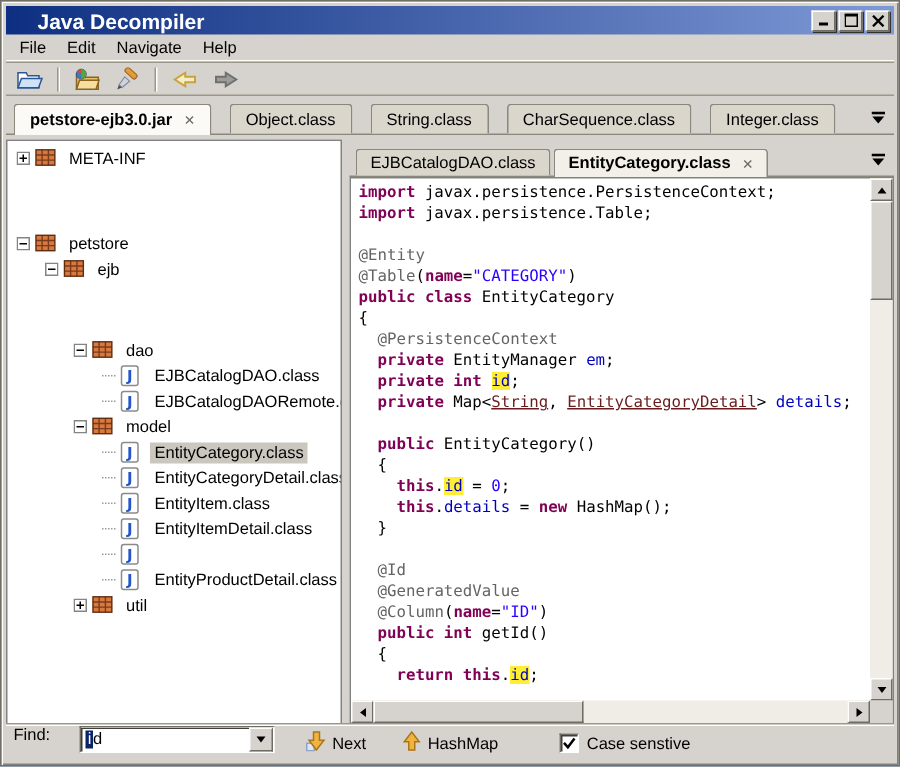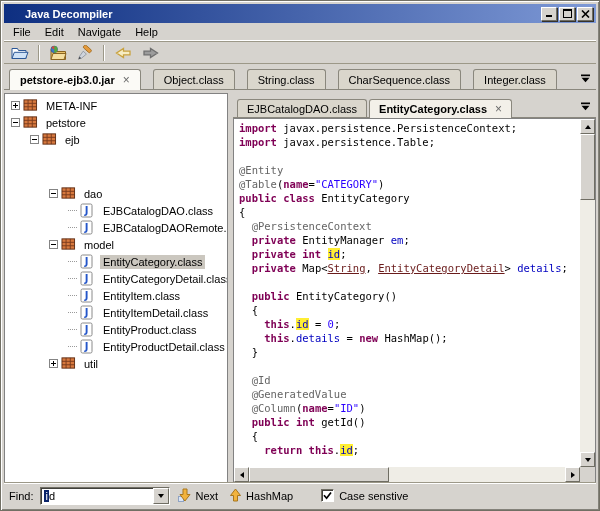--- a/index.html
+++ b/index.html
@@ -8,21 +8,21 @@
   }
   *{box-sizing:border-box; margin:0; padding:0;}
   html,body{width:600px;height:511px;overflow:hidden;}
   body{font-family:"Liberation Sans",sans-serif;font-size:11px;background:#3a6ea5;}
   .window{width:600px;height:511px;background:var(--bg);padding:3px;display:flex;flex-direction:column;
     border:1px solid #716F64; box-shadow:inset 1px 1px 0 #fff, inset -1px -1px 0 #84827a;}
   
   .titlebar{height:19px;flex:0 0 19px;display:flex;align-items:center;padding:0 3px;
     background:linear-gradient(90deg,var(--tb-l,#0E2F81),var(--tb-r,#7E99D6));}
   .title-icon{width:14px;height:14px;margin-right:4px;display:inline-flex;}
-  .title-text{color:#fff;font-weight:bold;font-size:11px;flex:1;white-space:nowrap;}
+  .title-text{color:#fff;font-weight:bold;font-size:14px;flex:1;white-space:nowrap;}
   .win-btns{display:flex;gap:2px;}
   .win-btn{width:16px;height:14px;background:var(--bg);display:inline-flex;align-items:center;justify-content:center;
     border:1px solid;border-color:#fff var(--bezel-dark) var(--bezel-dark) #fff;box-shadow:1px 1px 0 #33312c;}
   
   .menubar{height:18px;flex:0 0 18px;display:flex;align-items:center;padding:0 2px;border-bottom:1px solid #fff;}
   .menu-item{padding:2px 7px;color:#000;white-space:nowrap;}
   
   .toolbar{height:23px;flex:0 0 23px;display:flex;align-items:center;padding:0 4px;gap:3px;
     border-top:1px solid var(--bezel-mid); border-bottom:1px solid var(--bezel-mid);}
   .tool-btn{width:24px;height:20px;display:inline-flex;align-items:center;justify-content:center;background:transparent;border:1px solid transparent;}
@@ -72,21 +72,21 @@
   .sb-thumb{position:absolute;background:var(--bg);border:1px solid;border-color:#fff var(--bezel-dark) var(--bezel-dark) #fff;}
   .vthumb{top:0;left:0;right:0;height:66px;}
   .hthumb{left:0;top:0;bottom:0;width:140px;}
   .arr{width:0;height:0;border:3px solid transparent;}
   .arr.up{border-bottom:4px solid #000;margin-top:-3px;}
   .arr.down{border-top:4px solid #000;margin-bottom:-3px;}
   .arr.left{border-right:4px solid #000;margin-left:-3px;}
   .arr.right{border-left:4px solid #000;margin-right:-3px;}
   .corner{background:var(--bg);}
   
-  .findbar{height:24px;flex:0 0 24px;display:flex;align-items:center;gap:5px;padding:0 5px;border-top:1px solid #fff;box-shadow:0 -1px 0 var(--bezel-mid);}
+  .findbar{height:24px;flex:0 0 24px;display:flex;gap:18px;padding:0 5px;border-top:1px solid #fff;box-shadow:0 -1px 0 var(--bezel-mid);}
   .find-label{margin-right:2px;}
   .combo{width:130px;height:18px;background:#fff;border:1px solid;border-color:#6F6D63 #fff #fff #6F6D63;
     box-shadow:inset 1px 1px 0 #403f3a;display:flex;align-items:stretch;}
   .combo-text{flex:1;display:flex;align-items:center;padding-left:3px;font-size:11px;overflow:hidden;}
   .combo-text .seltext{background:var(--sel);color:#fff;padding:0 1px;}
   .combo-btn{width:16px;background:var(--bg);border:1px solid;border-color:#fff var(--bezel-dark) var(--bezel-dark) #fff;
     display:flex;align-items:center;justify-content:center;}
   .find-btn{display:inline-flex;align-items:center;gap:4px;padding:1px 3px;background:transparent;border:none;font-size:11px;font-family:inherit;}
   .checkbox{width:13px;height:13px;background:#fff;border:1px solid;border-color:#6F6D63 #fff #fff #6F6D63;
     box-shadow:inset 1px 1px 0 #403f3a;display:inline-flex;align-items:center;justify-content:center;}
@@ -222,21 +222,21 @@
                 <line x1="1" y1="5.7" x2="14.5" y2="5.7"></line>
                 <line x1="1" y1="9.4" x2="14.5" y2="9.4"></line>
                 <line x1="5.4" y1="2" x2="5.4" y2="13"></line>
                 <line x1="9.9" y1="2" x2="9.9" y2="13"></line>
               </g>
               <rect x="1" y="2" width="13.5" height="11" fill="none" stroke="#5f2c12"></rect>
             </svg>
           </span>
           <span class="tree-label">META-INF</span>
         </div>
-        <div class="tree-row" style="padding-left: 4px;">
+        <div class="tree-row" style="padding-left: 4px; margin-top: 40px;">
           <span class="expander">
             <svg width="9" height="9" viewBox="0 0 9 9">
               <rect x="0.5" y="0.5" width="8" height="8" fill="#fff" stroke="#848484"></rect>
               <line x1="2" y1="4.5" x2="7" y2="4.5" stroke="#000"></line>
             </svg>
           </span>
           <span class="tree-icon">
             <svg width="15" height="14" viewBox="0 0 16 15">
               <rect x="1" y="2" width="13.5" height="11" fill="#D8793E"></rect>
               <g stroke="#7A3B1D" stroke-width="1">
@@ -374,21 +374,20 @@
           <span class="tree-label">EntityItemDetail.class</span>
         </div>
         <div class="tree-row" style="padding-left: 61px;">
           <span class="stub"></span>
           <span class="tree-icon">
             <svg width="13" height="15" viewBox="0 0 13 15">
               <rect x="1" y="1" width="11" height="13" rx="1.5" fill="#fff" stroke="#8a8a8a"></rect>
               <text x="6.5" y="11.2" font-size="10" font-weight="bold" font-family="DejaVu Sans, sans-serif" fill="#2456c9" text-anchor="middle">J</text>
             </svg>
           </span>
-          <span class="tree-label">EntityProduct.class</span>
         </div>
         <div class="tree-row" style="padding-left: 61px;">
           <span class="stub"></span>
           <span class="tree-icon">
             <svg width="13" height="15" viewBox="0 0 13 15">
               <rect x="1" y="1" width="11" height="13" rx="1.5" fill="#fff" stroke="#8a8a8a"></rect>
               <text x="6.5" y="11.2" font-size="10" font-weight="bold" font-family="DejaVu Sans, sans-serif" fill="#2456c9" text-anchor="middle">J</text>
             </svg>
           </span>
           <span class="tree-label">EntityProductDetail.class</span>

